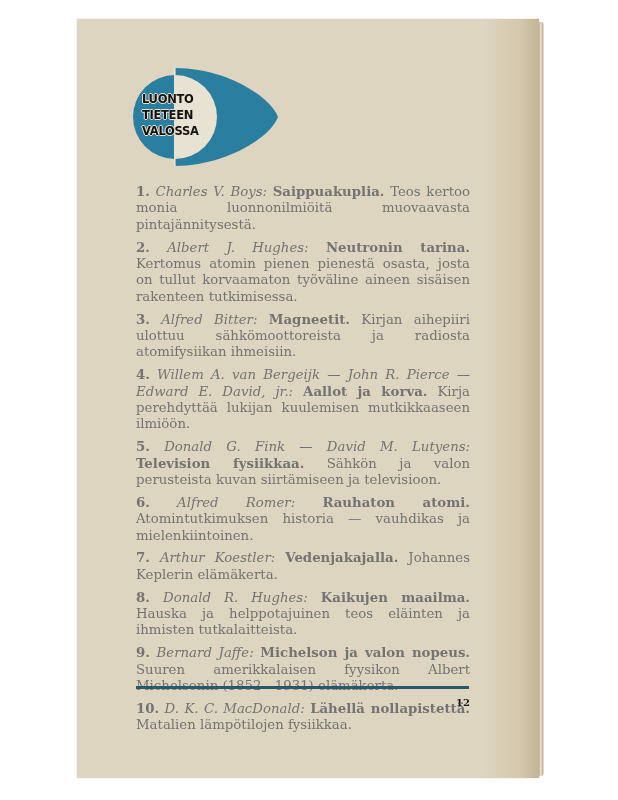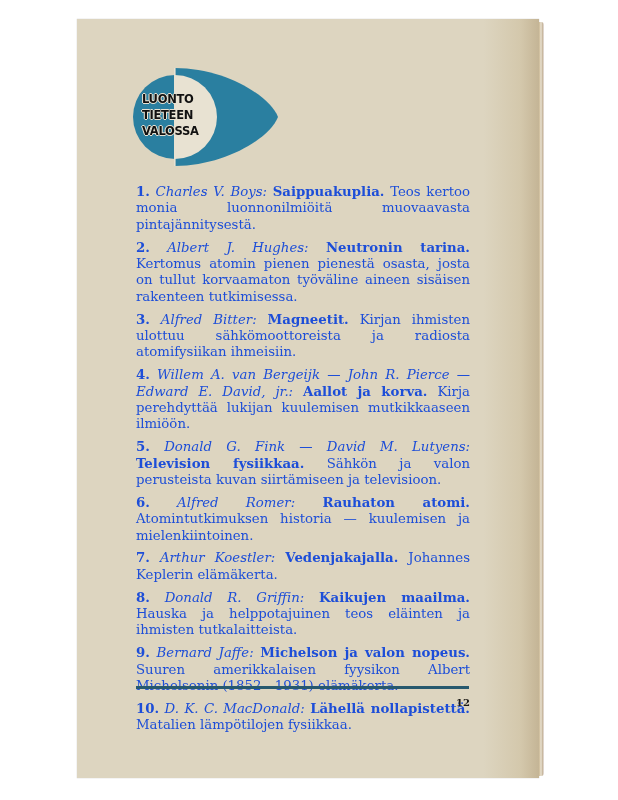--- a/index.html
+++ b/index.html
@@ -62,21 +62,21 @@
     .book-list {
       position: absolute;
       left: 136px;
       top: 184px;
       width: 334px;
       margin: 0;
       padding: 0;
       list-style: none;
       font-size: 13.3px;
       line-height: 16.4px;
-      color: #1d4ed8;
+      color: #737373;
       text-align: justify;
     }
     .book-list li {
       margin: 0 0 6.4px 0;
       padding: 0;
       hyphens: manual;
     }
     .num { font-weight: bold; }
     .author { font-style: italic; }
     .title { font-weight: bold; }
@@ -132,49 +132,49 @@
   <li>
     <span class="num">2.</span>
     <span class="author">Albert J. Hughes:</span>
     <span class="title">Neutronin tarina.</span>
     <span class="desc">Kertomus atomin pienen pienestä osasta, josta on tullut korvaamaton työväline aineen sisäisen rakenteen tutkimisessa.</span>
   </li>
   <li>
     <span class="num">3.</span>
     <span class="author">Alfred Bitter:</span>
     <span class="title">Magneetit.</span>
-    <span class="desc">Kirjan ihmisten ulottuu sähkömoottoreista ja radiosta atomifysiikan ihmeisiin.</span>
+    <span class="desc">Kirjan aihepiiri ulottuu sähkömoottoreista ja radiosta atomifysiikan ihmeisiin.</span>
   </li>
   <li>
     <span class="num">4.</span>
     <span class="author">Willem A. van Bergeijk — John R. Pierce — Edward E. David, jr.:</span>
     <span class="title">Aallot ja korva.</span>
     <span class="desc">Kirja perehdyttää lukijan kuulemisen mutkikkaaseen ilmiöön.</span>
   </li>
   <li>
     <span class="num">5.</span>
     <span class="author">Donald G. Fink — David M. Lutyens:</span>
     <span class="title">Television fysiikkaa.</span>
     <span class="desc">Sähkön ja valon perusteista kuvan siirtämiseen ja televisioon.</span>
   </li>
   <li>
     <span class="num">6.</span>
     <span class="author">Alfred Romer:</span>
     <span class="title">Rauhaton atomi.</span>
-    <span class="desc">Atomintutkimuksen historia — kuulemisen ja mielenkiintoinen.</span>
+    <span class="desc">Atomintutkimuksen historia — vauhdikas ja mielenkiintoinen.</span>
   </li>
   <li>
     <span class="num">7.</span>
     <span class="author">Arthur Koestler:</span>
     <span class="title">Vedenjakajalla.</span>
     <span class="desc">Johannes Keplerin elämäkerta.</span>
   </li>
   <li>
     <span class="num">8.</span>
-    <span class="author">Donald R. Griffin:</span>
+    <span class="author">Donald R. Hughes:</span>
     <span class="title">Kaikujen maailma.</span>
     <span class="desc">Hauska ja helppotajuinen teos eläinten ja ihmisten tutkalaitteista.</span>
   </li>
   <li>
     <span class="num">9.</span>
     <span class="author">Bernard Jaffe:</span>
     <span class="title">Michelson ja valon nopeus.</span>
     <span class="desc">Suuren amerikkalaisen fyysikon Albert Michelsonin (1852—1931) elämäkerta.</span>
   </li>
   <li>

